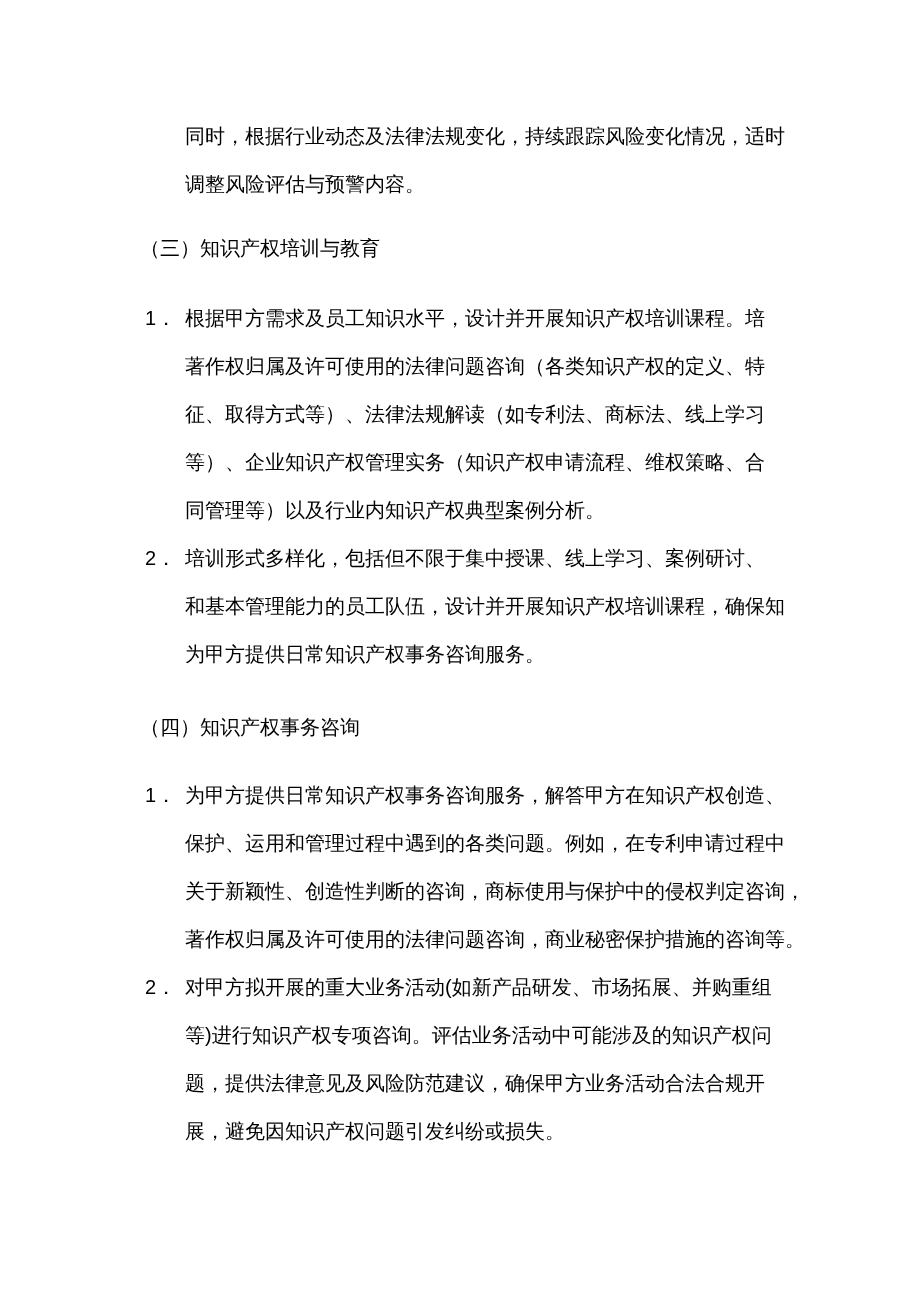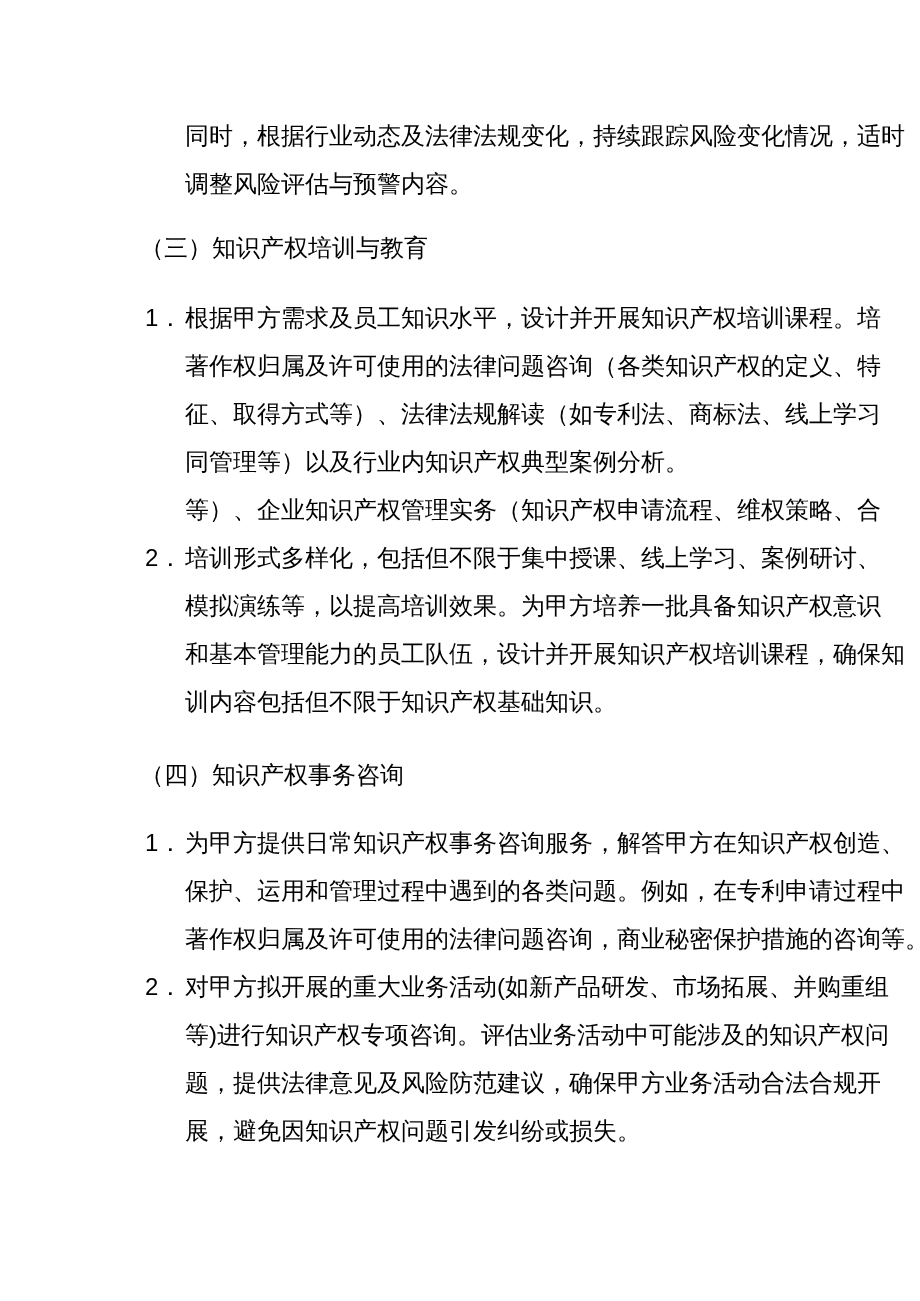--- a/index.html
+++ b/index.html
@@ -12,21 +12,21 @@
     background: #ffffff;
     overflow: hidden;
     font-family: "Liberation Sans", "DejaVu Sans", sans-serif;
   }
   .page {
     box-sizing: border-box;
     width: 920px;
     height: 1058px;
     padding: 112px 100px 0 100px;
     color: #000000;
-    font-size: 24px;
+    font-size: 20px;
     line-height: 48px;
   }
   .line {
     padding-left: 85px;
     white-space: nowrap;
   }
   .heading {
     font-weight: normal;
     padding-left: 40px;
     white-space: nowrap;
@@ -57,44 +57,44 @@
   <div class="heading heading-3">（三）知识产权培训与教育</div>
 
   <div class="items items-3">
     <div class="item">
       <div class="line item-first">
         <span class="num">1．</span>
         <span>根据甲方需求及员工知识水平，设计并开展知识产权培训课程。培</span>
       </div>
       <div class="line">著作权归属及许可使用的法律问题咨询（各类知识产权的定义、特</div>
       <div class="line">征、取得方式等）、法律法规解读（如专利法、商标法、线上学习</div>
+      <div class="line">等）、企业知识产权管理实务（知识产权申请流程、维权策略、合</div>
       <div class="line">同管理等）以及行业内知识产权典型案例分析。</div>
-      <div class="line">等）、企业知识产权管理实务（知识产权申请流程、维权策略、合</div>
     </div>
 
     <div class="item">
       <div class="line item-first">
         <span class="num">2．</span>
         <span>培训形式多样化，包括但不限于集中授课、线上学习、案例研讨、</span>
       </div>
-      <div class="line">模拟演练等，以提高培训效果。为甲方培养一批具备知识产权意识</div>
       <div class="line">和基本管理能力的员工队伍，设计并开展知识产权培训课程，确保知</div>
-      <div class="line">训内容包括但不限于知识产权基础知识。</div>
+      <div class="line">为甲方提供日常知识产权事务咨询服务。</div>
     </div>
   </div>
 
   <div class="heading heading-4">（四）知识产权事务咨询</div>
 
   <div class="items items-4">
     <div class="item">
       <div class="line item-first">
         <span class="num">1．</span>
         <span>为甲方提供日常知识产权事务咨询服务，解答甲方在知识产权创造、</span>
       </div>
       <div class="line">保护、运用和管理过程中遇到的各类问题。例如，在专利申请过程中</div>
+      <div class="line">关于新颖性、创造性判断的咨询，商标使用与保护中的侵权判定咨询，</div>
       <div class="line">著作权归属及许可使用的法律问题咨询，商业秘密保护措施的咨询等。</div>
     </div>
 
     <div class="item">
       <div class="line item-first">
         <span class="num">2．</span>
         <span>对甲方拟开展的重大业务活动(如新产品研发、市场拓展、并购重组</span>
       </div>
       <div class="line">等)进行知识产权专项咨询。评估业务活动中可能涉及的知识产权问</div>
       <div class="line">题，提供法律意见及风险防范建议，确保甲方业务活动合法合规开</div>

